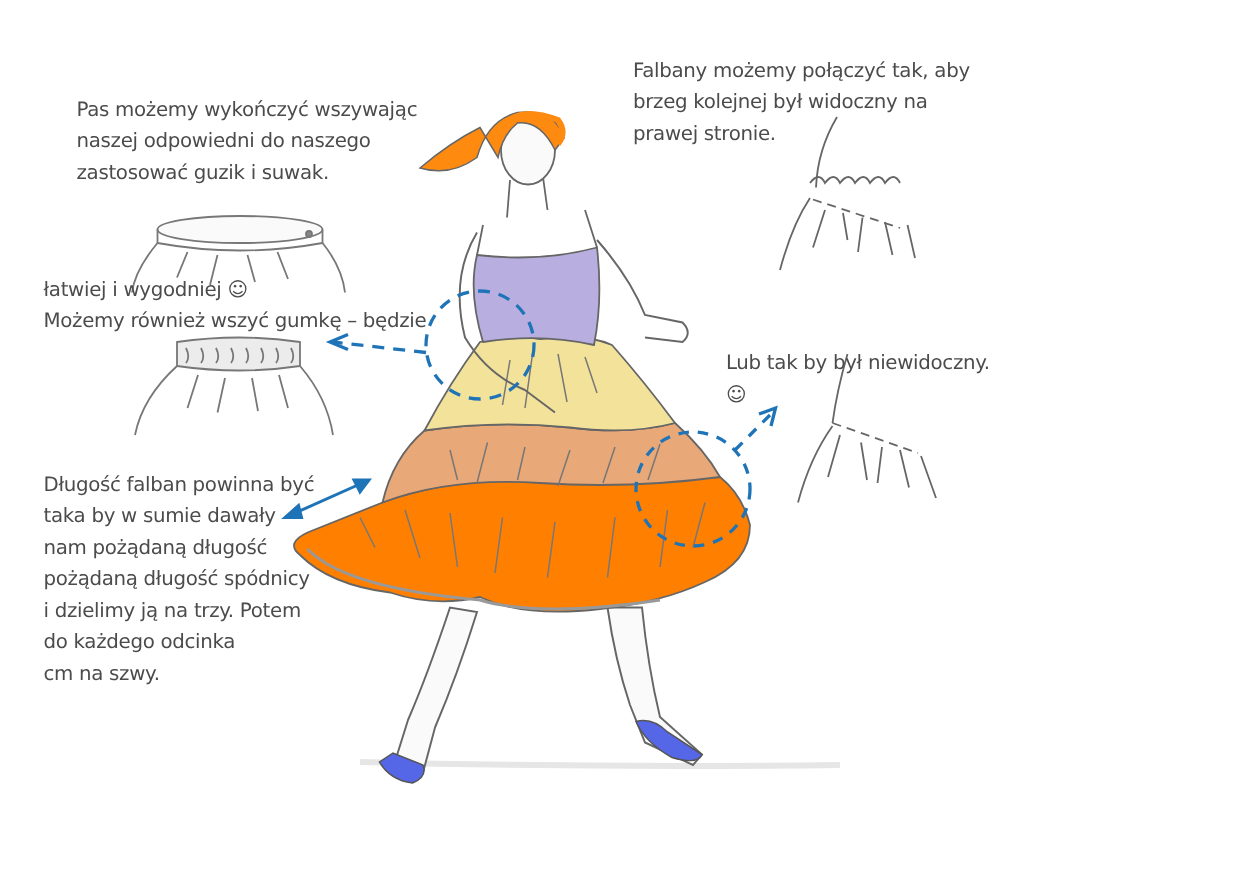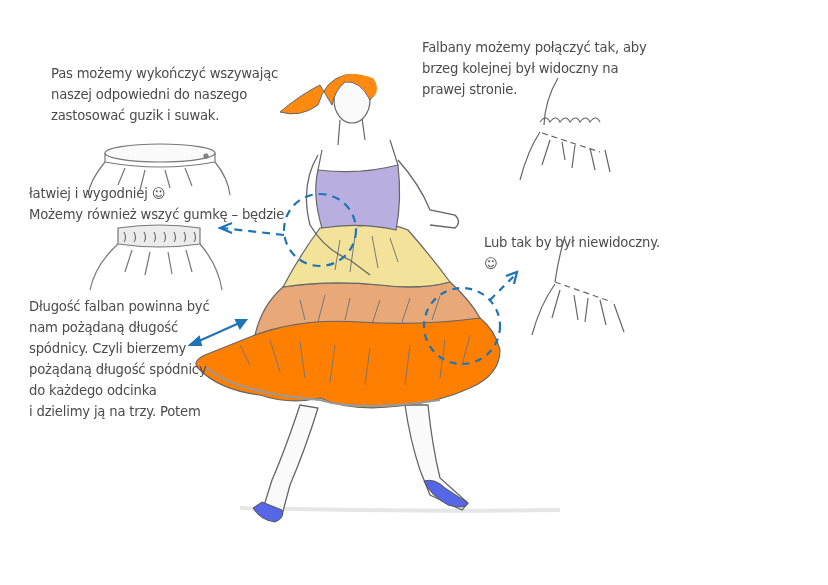--- a/index.html
+++ b/index.html
@@ -120,20 +120,21 @@
   <p>Falbany możemy połączyć tak, aby</p>
   <p>brzeg kolejnej był widoczny na</p>
   <p>prawej stronie.</p>
 </div>
 
 <div class="note" style="left:484px; top:190px;margin-top:42px;">
   <p>Lub tak by był niewidoczny.</p>
   <p>☺</p>
 </div>
 
-<div class="note" style="left:29px; top:296px;">
+<div class="note" style="left:29px; top:313px;">
   <p>Długość falban powinna być</p>
+  <p>taka by w sumie dawały</p>
   <p>nam pożądaną długość</p>
-  <p>spódnicy. Czyli bierzemy</p>
   <p>pożądaną długość spódnicy</p>
+  <p>i dzielimy ją na trzy. Potem</p>
   <p>do każdego odcinka</p>
-  <p>i dzielimy ją na trzy. Potem</p>
+  <p>cm na szwy.</p>
 </div>
 
 </body></html>

